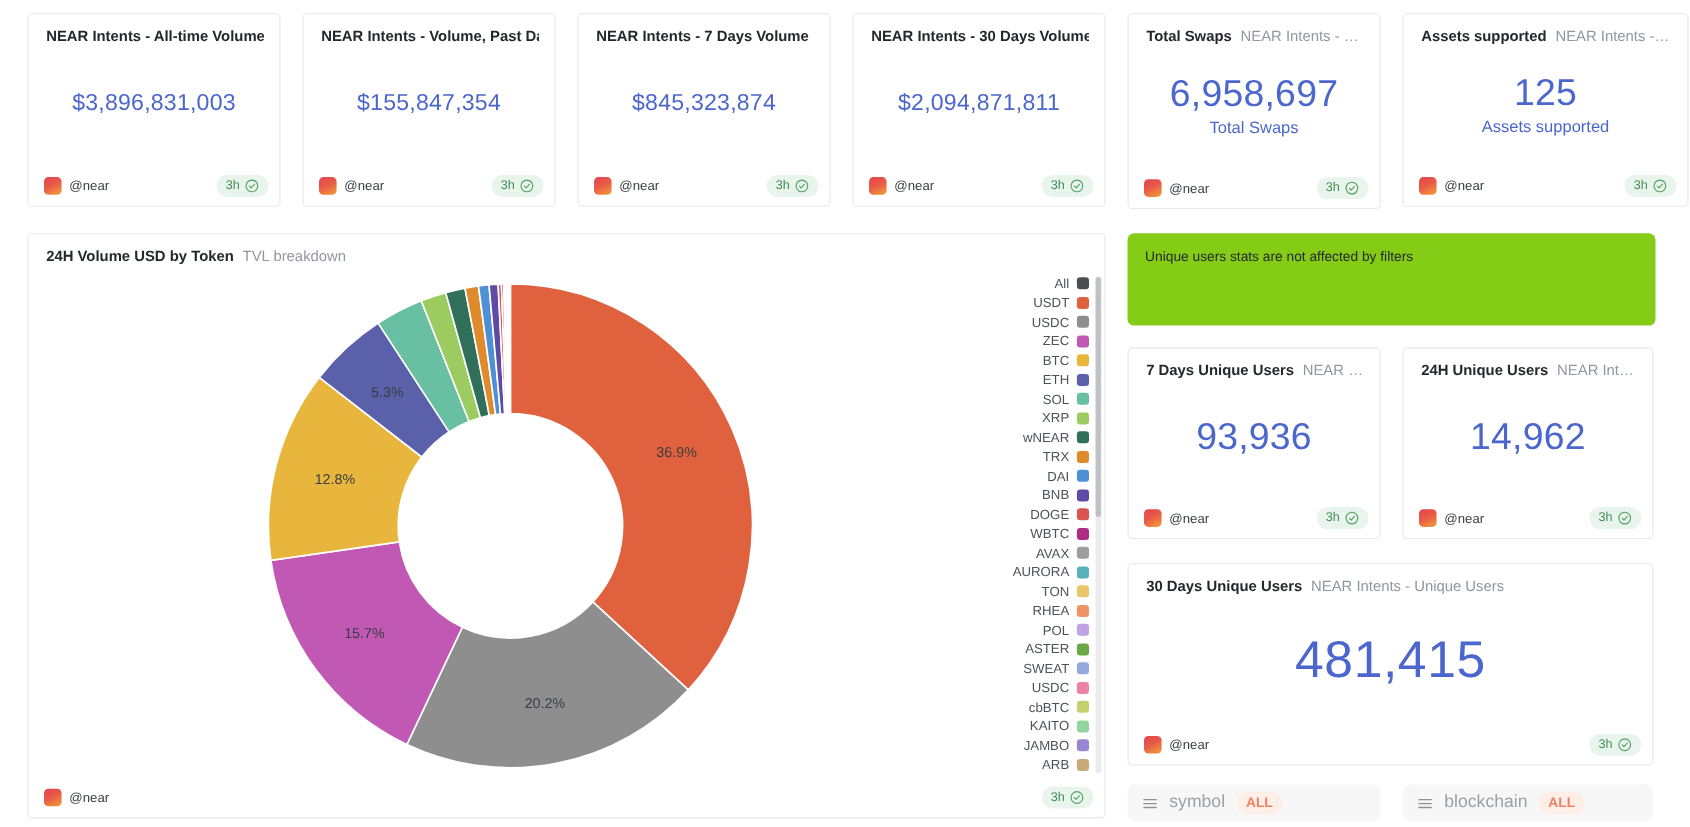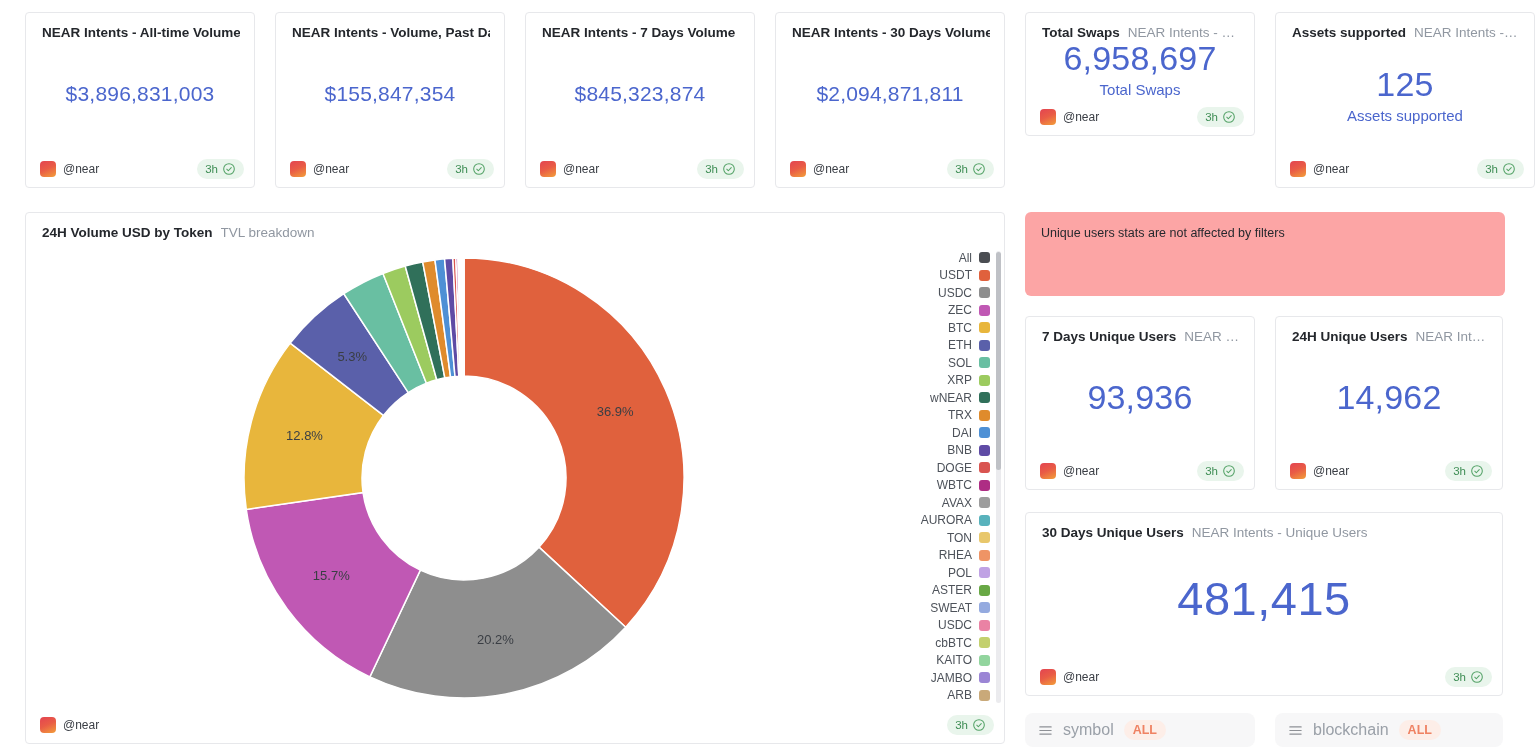--- a/index.html
+++ b/index.html
@@ -22,21 +22,21 @@
   .v-lg{font-size:47px;color:var(--accent);letter-spacing:.5px;}
   .v-label{font-size:15px;color:var(--accent);margin-top:3px;}
   .foot-author{position:absolute;left:14px;bottom:10px;display:flex;align-items:center;
     gap:7px;font-size:12px;color:#3a3e45;cursor:pointer;}
   .avatar{width:16px;height:16px;border-radius:4px;flex:none;
     background:linear-gradient(155deg,#e4484f 8%,#e95c46 48%,#f29a3b 96%);}
   .age{position:absolute;right:10px;bottom:8px;display:flex;align-items:center;gap:4px;
     background:#e9f5ec;border-radius:999px;padding:3px 8px;font-size:11.5px;
     color:var(--green);font-weight:500;cursor:pointer;}
   .age svg{width:14px;height:14px;stroke:#54a267;fill:none;}
-  .note{position:absolute;background:#fca5a5;border-radius:6px;font-size:12.5px;
+  .note{position:absolute;background:#84cc16;border-radius:6px;font-size:12.5px;
     color:#26292e;font-weight:500;padding:14px 16px;}
   .filter{position:absolute;background:#f7f7f8;border-radius:8px;display:flex;
     align-items:center;gap:10px;padding:0 13px;height:34px;cursor:pointer;}
   .filter svg{width:15px;height:15px;stroke:#8e9196;fill:none;flex:none;}
   .flabel{font-size:16px;color:#9aa0a8;}
   .fall{font-size:12.5px;font-weight:600;color:var(--filter-accent);
     background:#fdeee8;border-radius:999px;padding:3px 9px;}
   .legend{position:absolute;top:36px;right:14px;}
   .lrow{display:flex;align-items:center;justify-content:flex-end;gap:7px;height:17.5px;
     font-size:12px;color:#4d525a;white-space:nowrap;cursor:pointer;}
@@ -125,21 +125,21 @@
     </div>
   <div class="age">
       <span>3h</span>
       <svg viewBox="0 0 20 20">
         <circle cx="10" cy="10" r="7.6" stroke-width="1.5"></circle>
         <path d="M6.8 10.3l2.2 2.2 4.2-4.6" stroke-width="1.5" stroke-linecap="round" stroke-linejoin="round"></path>
       </svg>
     </div>
 </div>
 
-<div class="card" style="left:1025px;top:12px;width:230px;height:124px">
+<div class="card" style="left:1025px;top:12px;width:230px;height:178px">
   <div class="titlebar">
     <span class="t">Total Swaps</span>
       <span class="s">NEAR Intents - Stats</span>
   </div>
   <div class="center">
     <div class="v-md">6,958,697</div>
     <div class="v-label">Total Swaps</div>
   </div>
   <div class="foot-author">
       <span class="avatar"></span>

